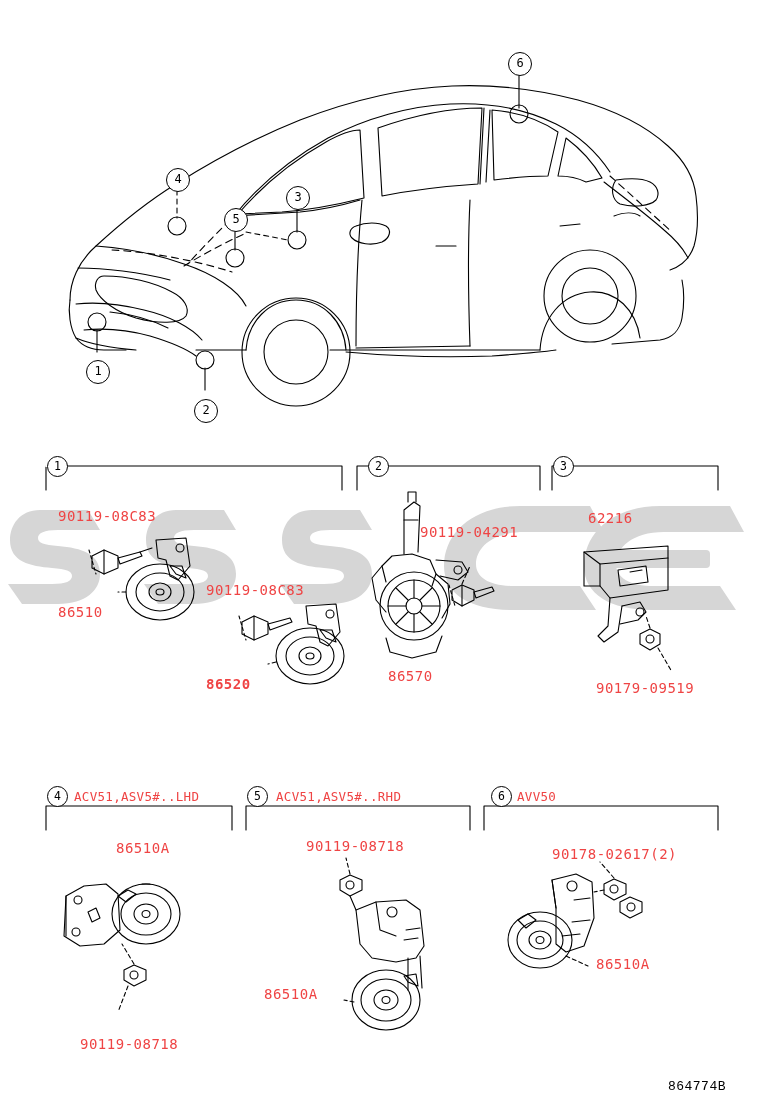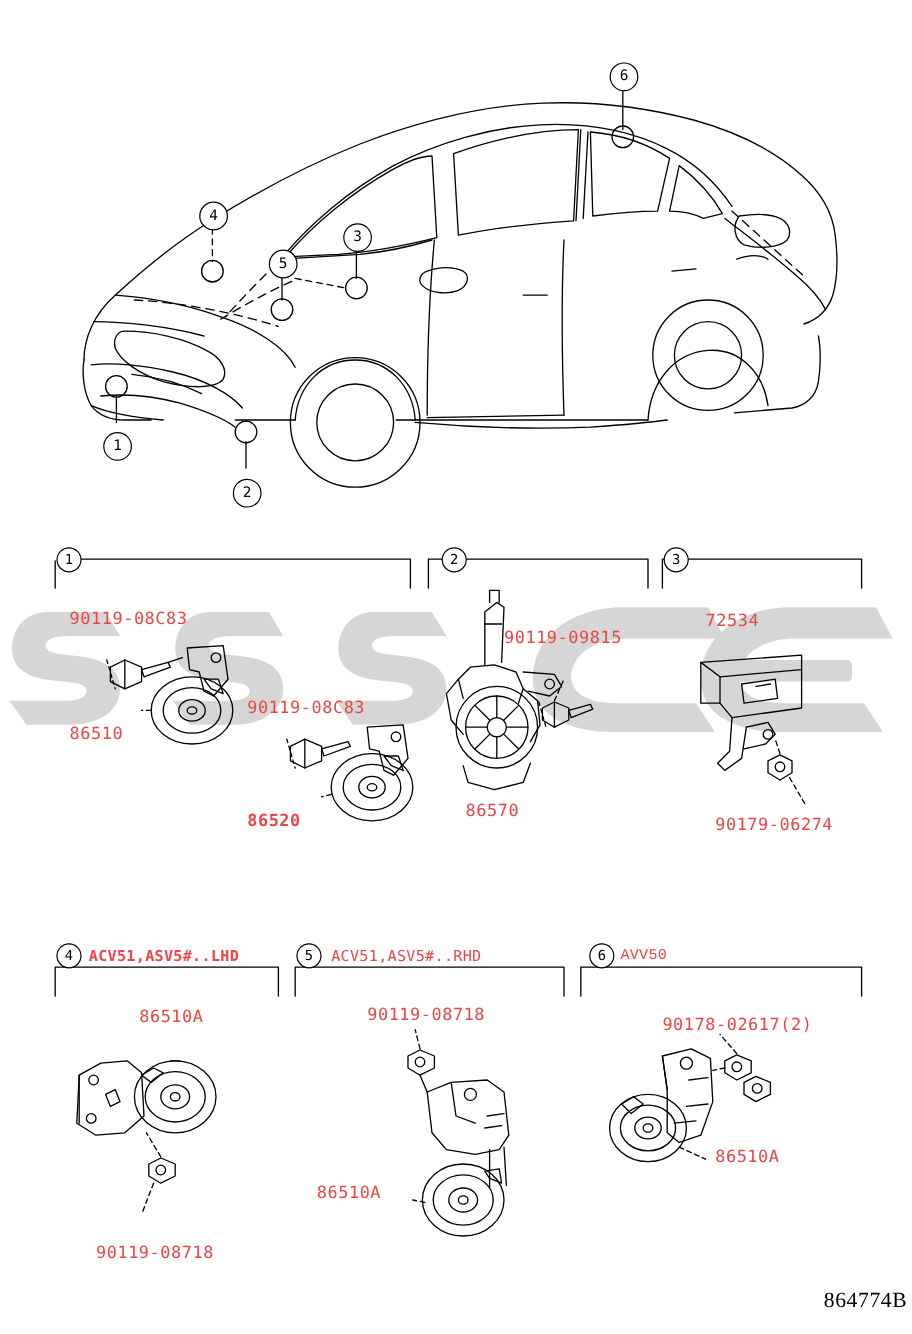--- a/index.html
+++ b/index.html
@@ -62,24 +62,24 @@
     position: absolute;
     left: 0;
     top: 470px;
     width: 760px;
     height: 160px;
     pointer-events: none;
     opacity: 1;
   }
   .footer-code {
     position: absolute;
-    right: 4px;
+    right: 34px;
     bottom: 18px;
-    font-family: Liberation Serif, serif;
-    font-size: 18px;
+    font-family: Liberation Mono, monospace;
+    font-size: 13px;
     letter-spacing: 0.5px;
   }
 </style>
 </head>
 <body>
 
 <div class="page">
 
   <svg class="watermark" viewBox="0 0 760 160" xmlns="http://www.w3.org/2000/svg">
     <g fill="#d6d6d6">
@@ -323,38 +323,38 @@
   <div class="callout" style="left:286px;top:186px;">3</div>
   <div class="callout" style="left:166px;top:168px;">4</div>
   <div class="callout" style="left:224px;top:208px;">5</div>
   <div class="callout" style="left:508px;top:52px;">6</div>
 
   <div class="callout grpnum" style="left:47px;top:456px;">1</div>
   <div class="callout grpnum" style="left:368px;top:456px;">2</div>
   <div class="callout grpnum" style="left:553px;top:456px;">3</div>
 
   <div class="callout grpnum" style="left:47px;top:786px;">4</div>
-  <div class="lbl grp" style="left:74px;top:789px;font-weight:bold;">ACV51,ASV5#..LHD</div>
+  <div class="lbl grp" style="left:74px;top:789px;">ACV51,ASV5#..LHD</div>
 
   <div class="callout grpnum" style="left:247px;top:786px;">5</div>
   <div class="lbl grp" style="left:276px;top:789px;text-align:center;">ACV51,ASV5#..RHD</div>
 
   <div class="callout grpnum" style="left:491px;top:786px;">6</div>
-  <div class="lbl grp" style="left:517px;top:789px;font-family:Liberation Mono, monospace;">AVV50</div>
+  <div class="lbl grp" style="left:517px;top:789px;">AVV50</div>
 
   <div class="lbl" style="left:58px;top:508px;">90119-08C83</div>
   <div class="lbl" style="left:58px;top:604px;">86510</div>
   <div class="lbl" style="left:206px;top:582px;">90119-08C83</div>
   <div class="lbl" style="left:206px;top:676px;font-weight:bold;">86520</div>
 
-  <div class="lbl" style="left:420px;top:524px;">90119-09815</div>
+  <div class="lbl" style="left:420px;top:524px;">90119-04291</div>
   <div class="lbl" style="left:388px;top:668px;text-align:center;">86570</div>
 
-  <div class="lbl" style="left:588px;top:510px;">72534</div>
-  <div class="lbl" style="left:596px;top:680px;">90179-06274</div>
+  <div class="lbl" style="left:588px;top:510px;">62216</div>
+  <div class="lbl" style="left:596px;top:680px;">90179-09519</div>
 
   <div class="lbl" style="left:116px;top:840px;">86510A</div>
   <div class="lbl" style="left:80px;top:1036px;">90119-08718</div>
 
   <div class="lbl" style="left:306px;top:838px;">90119-08718</div>
   <div class="lbl" style="left:264px;top:986px;">86510A</div>
 
   <div class="lbl" style="left:552px;top:846px;">90178-02617(2)</div>
   <div class="lbl" style="left:596px;top:956px;">86510A</div>
 

